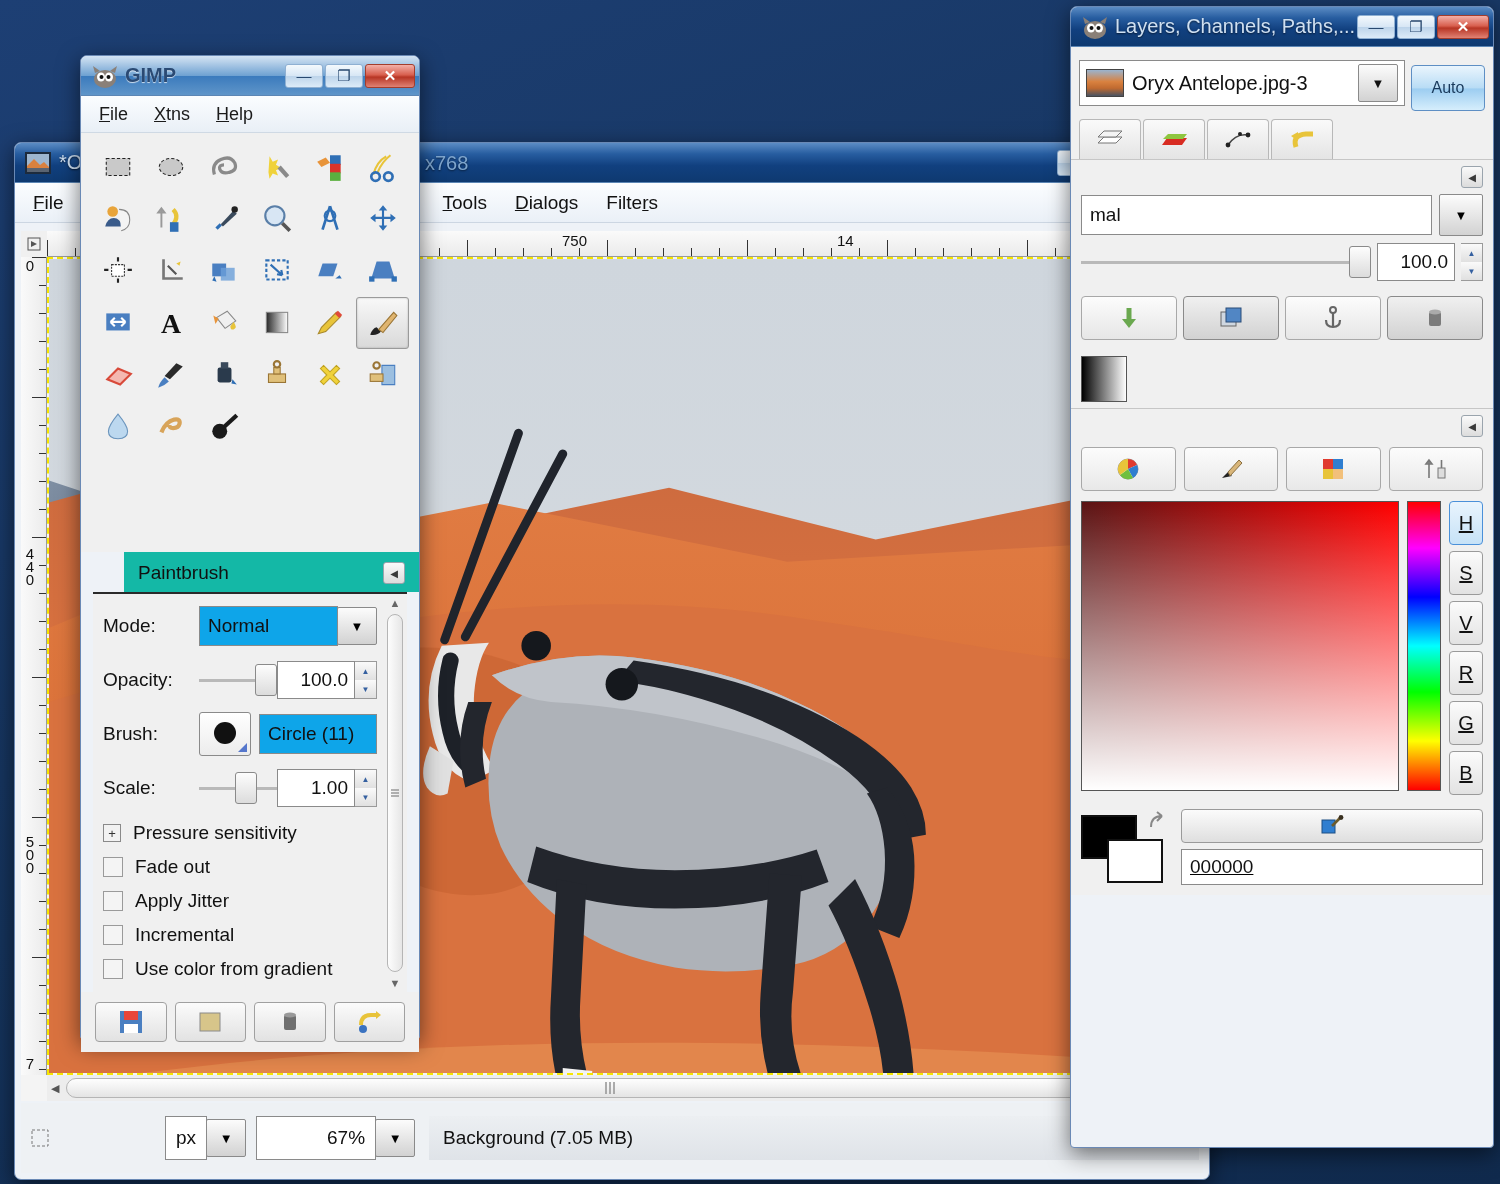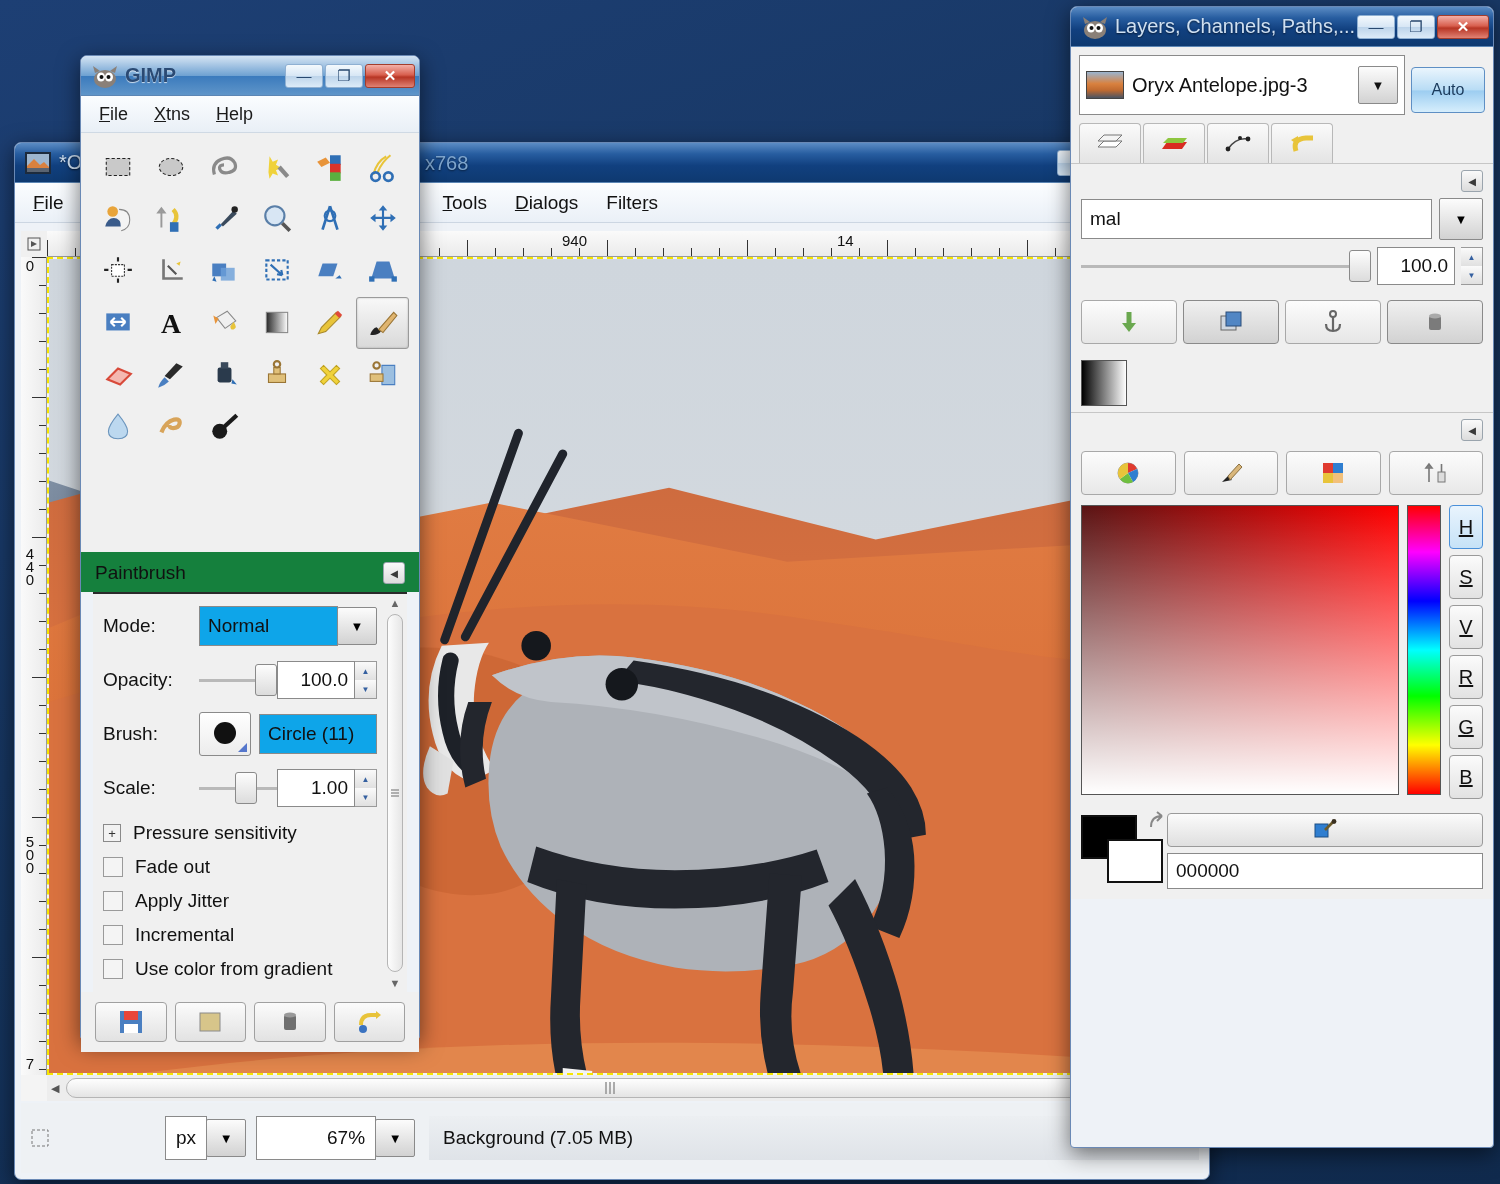--- a/index.html
+++ b/index.html
@@ -109,21 +109,22 @@
   .swmini2 {
     position:absolute; left:210px; top:513px; width:20px; height:18px;
     background:#fff; border:1px solid #444;
   }
 
   
   .optheader {
     display:flex; align-items:center; justify-content:space-between;
     padding: 10px 14px 8px 14px;
     font-size: 19px; color:#111;
-    background:#15803d;
+    background:#14b8a6;
+    margin-left:43px;
   }
   .collapse-btn {
     width:22px;height:22px;border:1px solid #9aa4ad;border-radius:3px;
     background:linear-gradient(180deg,#fafafa,#dcdcdc);
     display:flex;align-items:center;justify-content:center;font-size:10px;color:#3a3a3a;
   }
   .optbody {
     margin: 0 12px; background:#f0f0f0;
     border-top:2px solid #2a2a2a;
     height: 400px; position: relative;
@@ -213,21 +214,21 @@
     background:#eef1f4;display:flex;align-items:center;padding:0 4px;}
   .sb-unit{display:flex;align-items:center;margin-left:110px;}
   .sb-box{height:44px;background:#fff;border:1px solid #8a8a8a;display:flex;align-items:center;
     padding:0 10px;font-size:19px;color:#111;}
   .sb-text{margin-left:14px;font-size:19px;color:#111;
     background:linear-gradient(180deg,#eceff2,#dfe3e8);padding:10px 14px;flex:1;height:44px;display:flex;align-items:center;}
 
   
   #dock { left: 1070px; top: 6px; width: 424px; height: 1142px; border-radius:7px 7px 4px 4px;}
   .dockimg{display:flex;align-items:center;gap:6px;padding:8px 8px 6px 8px;background:#f0f0f0;}
-  .dimgfield{flex:1;height:60px;background:#fff;border:1px solid #8a8a8a;display:flex;align-items:center;
+  .dimgfield{flex:1;height:46px;background:#fff;border:1px solid #8a8a8a;display:flex;align-items:center;
     padding:0 6px;gap:8px;font-size:20px;color:#111;}
   .dthumb{width:38px;height:28px;border:1px solid #444;flex:none;
     background:linear-gradient(180deg,#9ab4cf 0%,#d9813f 45%,#c06a30 70%,#4a5463 100%);}
   .autobtn{width:74px;height:46px;border:1px solid #5e8fc4;border-radius:4px;
     background:linear-gradient(180deg,#eaf5fd,#b8dcf5 50%,#9ccdf1 52%,#d6eefc);
     display:flex;align-items:center;justify-content:center;font-size:16px;color:#1a3a5c;margin-top:10px;}
   .docktabs{display:flex;background:#f0f0f0;padding:2px 8px 0 8px;gap:2px;}
   .dtab{width:62px;height:40px;border:1px solid #b8b8b8;border-bottom:none;border-radius:4px 4px 0 0;
     background:linear-gradient(180deg,#fafafa,#e4e4e4);display:flex;align-items:center;justify-content:center;}
   .dsection{background:#f0f0f0;border-top:1px solid #c6c6c6;}
@@ -253,21 +254,21 @@
       linear-gradient(90deg, rgba(90,20,20,1) 0%, rgba(255,0,0,1) 100%);
     position:relative;}
   .huebar{width:34px;height:290px;border:1px solid #555;
     background:linear-gradient(180deg,#ff0000,#ff00ff 16%,#0000ff 33%,#00ffff 50%,#00ff00 66%,#ffff00 83%,#ff0000 100%);}
   .hsvcol{display:flex;flex-direction:column;gap:6px;}
   .hsvbtn{width:34px;height:44px;border:1px solid #9a9a9a;border-radius:4px;
     background:linear-gradient(180deg,#fbfbfb,#e2e2e2);
     display:flex;align-items:center;justify-content:center;font-size:20px;color:#111;}
   .hsvbtn.on{border-color:#4a90d9;background:linear-gradient(180deg,#e9f4fd,#c6e2f7);}
   .hsvbtn u{text-decoration:underline;}
-  .hexrow{display:flex;align-items:flex-start;gap:0;padding:6px 10px 10px;}
+  .hexrow{display:flex;align-items:flex-end;gap:14px;padding:6px 10px 10px;text-decoration:underline;}
   .swatchpair{position:relative;width:86px;height:72px;flex:none;}
   .sw-a{position:absolute;left:0;top:2px;width:56px;height:44px;background:#000;border:2px solid #111;}
   .sw-b{position:absolute;left:26px;top:26px;width:56px;height:44px;background:#fff;border:2px solid #111;}
   .hexcol{flex:1;display:flex;flex-direction:column;gap:6px;}
   .pickbtn{height:34px;border:1px solid #9a9a9a;border-radius:4px;
     background:linear-gradient(180deg,#fbfbfb,#dfdfdf);display:flex;align-items:center;justify-content:center;}
   .hexfield{height:36px;background:#fff;border:1px solid #8a8a8a;display:flex;align-items:center;
     padding:0 8px;font-size:19px;color:#111;}
 </style>
 </head>
@@ -348,21 +349,21 @@
           <div class="tickh" style="left:896px;height:8px;"></div>
           <div class="tickh" style="left:924px;height:8px;"></div>
           <div class="tickh" style="left:952px;height:8px;"></div>
           <div class="tickh" style="left:980px;height:16px;"></div>
           <div class="tickh" style="left:1008px;height:8px;"></div>
           <div class="tickh" style="left:1036px;height:8px;"></div>
           <div class="tickh" style="left:1064px;height:8px;"></div>
           <div class="tickh" style="left:1092px;height:8px;"></div>
           <div class="tickh" style="left:1120px;height:16px;"></div>
           <div class="rlabel" style="left:225px;top:1px;">500</div>
-          <div class="rlabel" style="left:515px;top:1px;">940</div>
+          <div class="rlabel" style="left:515px;top:1px;">750</div>
           <div class="rlabel" style="left:790px;top:1px;">14</div>
         </div>
     </div>
     <div class="ruler-v">
       <div id="rv">
           <div class="tickv" style="top:0px;width:14px;"></div>
           <div class="tickv" style="top:28px;width:7px;"></div>
           <div class="tickv" style="top:56px;width:7px;"></div>
           <div class="tickv" style="top:84px;width:7px;"></div>
           <div class="tickv" style="top:112px;width:7px;"></div>

